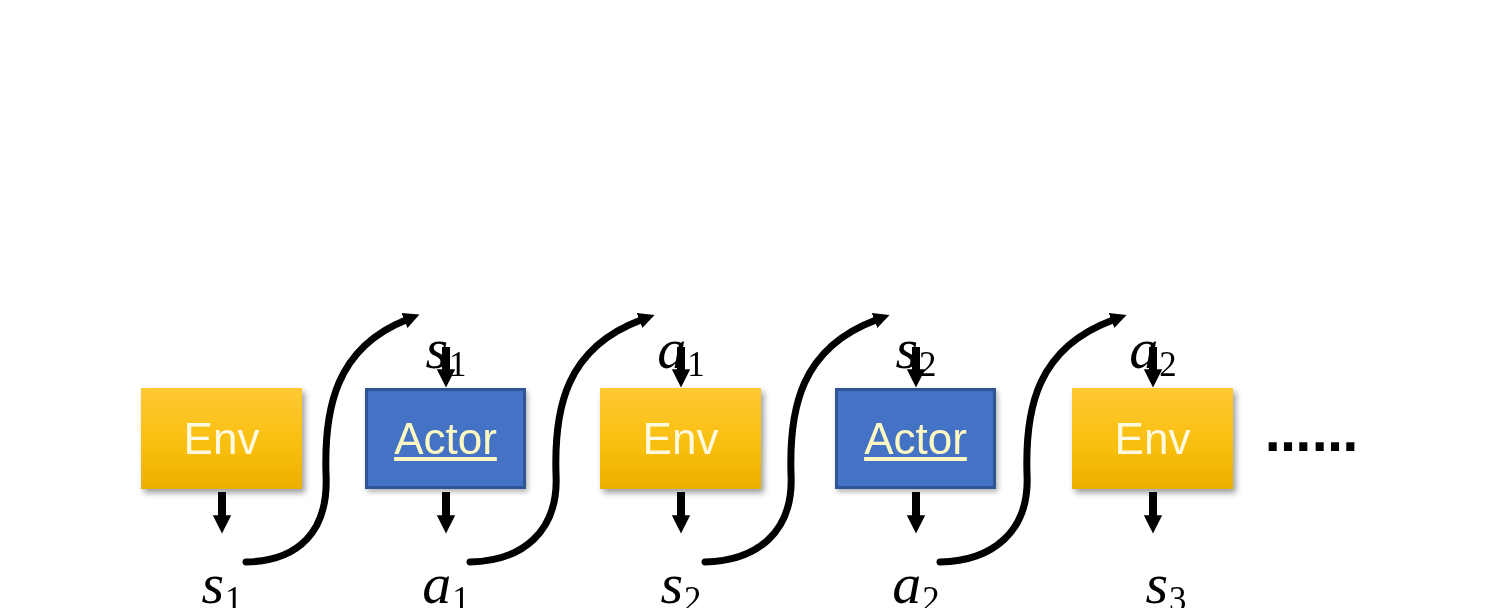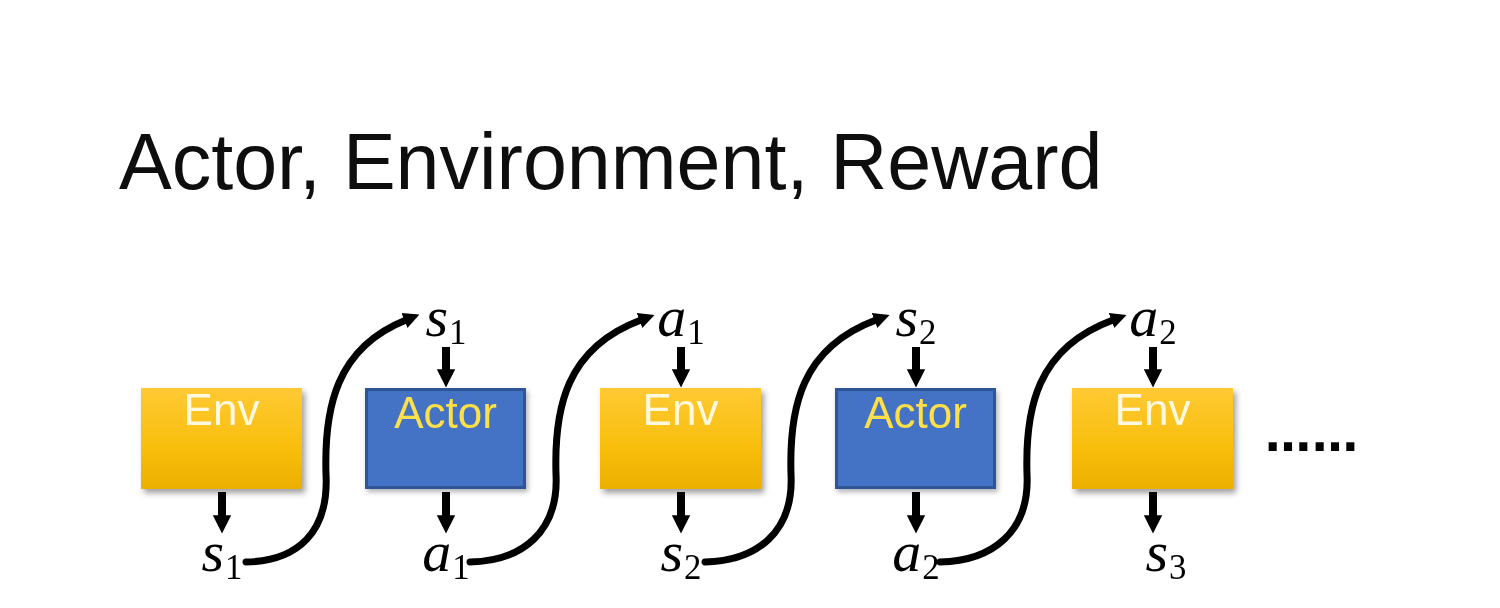--- a/index.html
+++ b/index.html
@@ -30,47 +30,49 @@
     width: 1500px;
     height: 608px;
     pointer-events: none;
   }
   .box {
     position: absolute;
     top: 388px;
     width: 161px;
     height: 101px;
     display: flex;
+    align-items: center;
     justify-content: center;
     box-sizing: border-box;
   }
   .box.env {
     background: linear-gradient(180deg, #FFC933 0%, #F8BE0B 62%, #EBAF00 100%);
     box-shadow: 3px 4px 6px rgba(0,0,0,0.38);
   }
   .box.actor {
     background: #4472C4;
     border: 3px solid #2F5597;
     box-shadow: 2px 3px 5px rgba(0,0,0,0.30);
   }
   .box-label {
     font-size: 44px;
     line-height: 1;
     font-weight: 400;
   }
   .box.env .box-label { color: #FFF9E0; }
-  .box.actor .box-label { color: #fde047; }
+  .box.actor .box-label { color: #fef9c3; text-decoration: underline; }
   .mlabel {
     position: absolute;
     transform: translateX(-50%);
     font-family: "Liberation Serif", "DejaVu Serif", serif;
     font-size: 58px;
     line-height: 1;
     color: #000000;
     white-space: nowrap;
+    margin-top: 32px;
   }
   .mlabel i { font-style: italic; }
   .mlabel sub {
     font-style: normal;
     font-size: 0.60em;
     vertical-align: -0.24em;
     margin-left: 1px;
     line-height: 1;
   }
   .mlabel.top { top: 288px; }
@@ -85,21 +87,20 @@
     line-height: 1;
     color: #000000;
     font-family: "DejaVu Sans", sans-serif;
   }
 </style>
 </head>
 <body>
 
 <div class="slide">
 
-  <h1 class="title">Actor, Environment, Reward</h1>
 
   <svg class="overlay" viewBox="0 0 1500 608" xmlns="http://www.w3.org/2000/svg">
     <defs>
       <marker id="ah" viewBox="0 0 10 10" refX="1" refY="5" markerWidth="2.3" markerHeight="2.9" markerUnits="strokeWidth" orient="auto">
         <path d="M0,0 L10,5 L0,10 Z" fill="#000000"></path>
       </marker>
     </defs>
 
     <line x1="446" y1="347" x2="446" y2="371" stroke="#000" stroke-width="8" marker-end="url(#ah)"></line>
     <line x1="681" y1="347" x2="681" y2="371" stroke="#000" stroke-width="8" marker-end="url(#ah)"></line>

